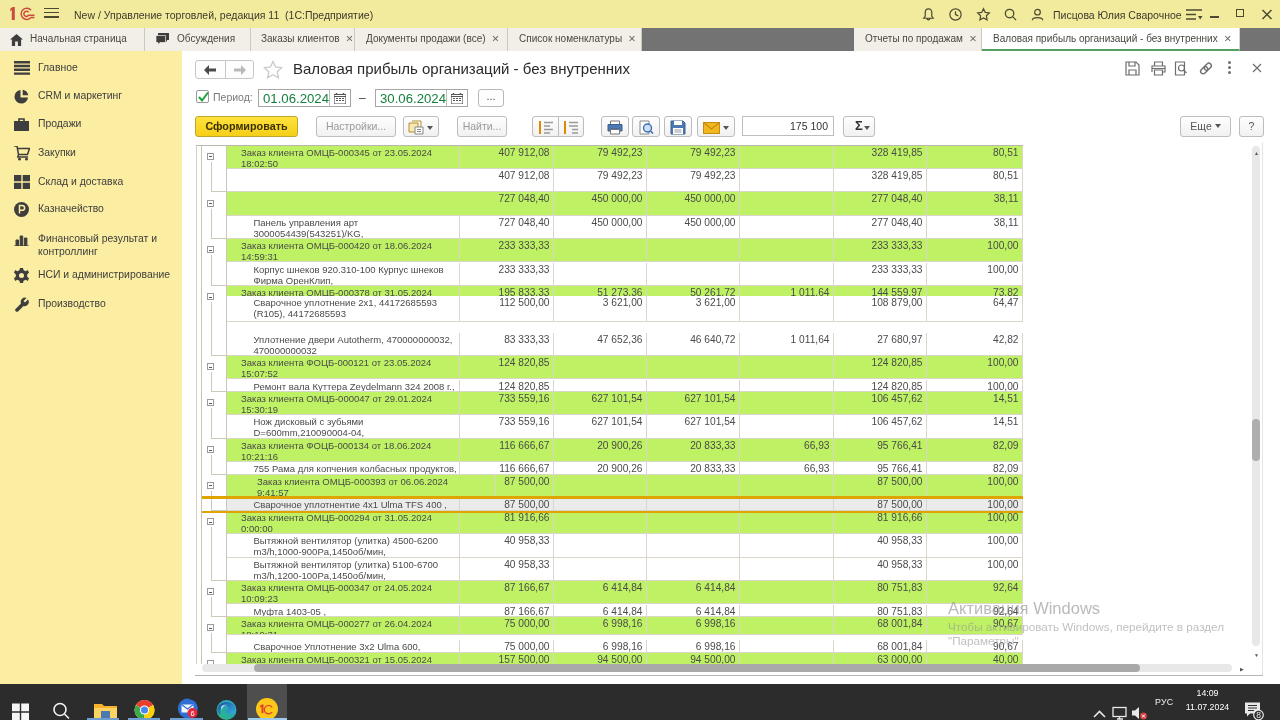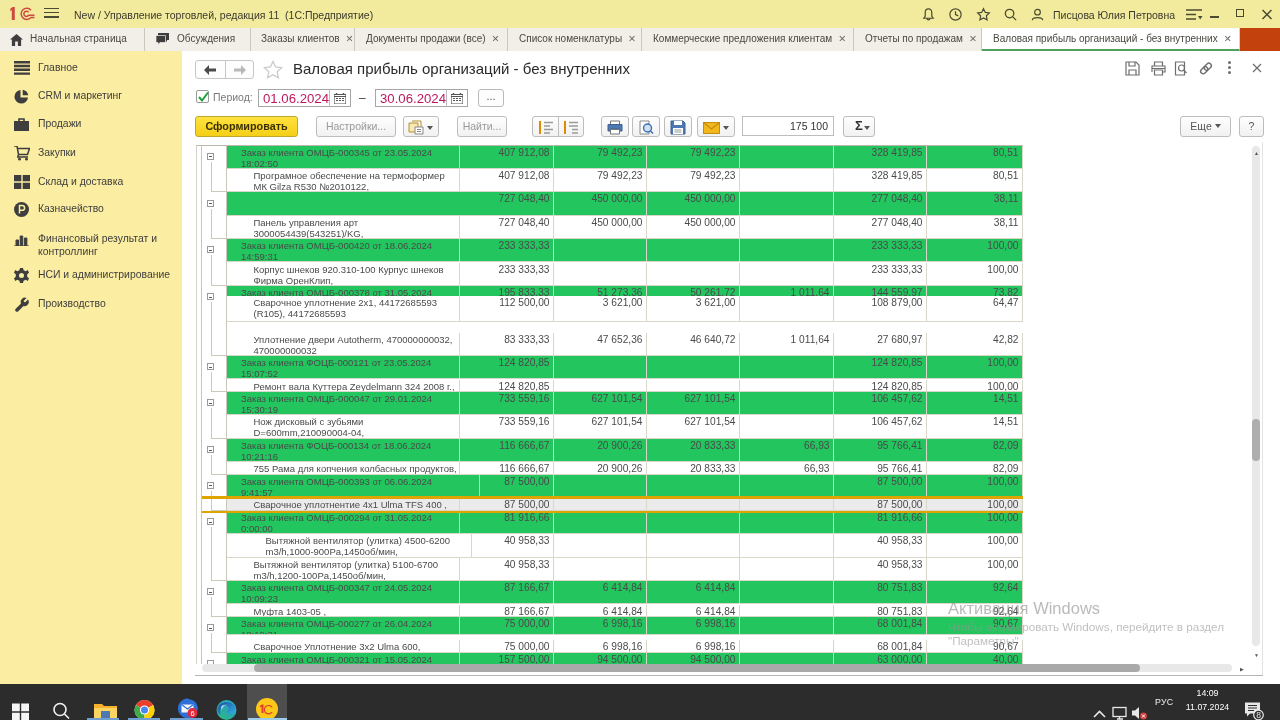--- a/index.html
+++ b/index.html
@@ -9,21 +9,21 @@
 #topbar { position:absolute; left:0; top:0; width:1280px; height:28px;
   background:#f2eb9d; }
 #logo1c { position:absolute; left:10px; top:4px; }
 #burger { position:absolute; left:44px; top:7.5px; width:15px; height:12px; }
 #burger div { height:1.8px; background:#4c4a33; margin-bottom:2.4px; }
 #apptitle { position:absolute; left:74px; top:8.5px; font-size:10.5px; color:#3c3a2c; }
 .tbi { position:absolute; top:7px; width:15px; height:15px; }
 #username { position:absolute; left:1053px; top:8.5px; font-size:10.5px; color:#3c3a2c; }
 
 #tabbar { position:absolute; left:0; top:28px; width:1280px; height:23px;
-  background:#c2410c; }
+  background:#737373; }
 .tab { position:absolute; top:0; height:23px; background:#f1efe7;
   border-right:1px solid #cbc8c0; font-size:10px; color:#4a4740;
   line-height:22px; white-space:nowrap; overflow:hidden; }
 .tab .x { color:#6e6b64; font-size:9.5px; margin-left:6px; }
 #tab-active { background:#ffffff; border-right:1px solid #d7d5cf;
   border-bottom:2.5px solid #51a05e; }
 
 #sidebar { position:absolute; left:0; top:51px; width:182px; height:633px;
   background:#fbeda1; }
 .si { position:absolute; left:14px; width:162px; color:#3d3d3d; font-size:10.4px; }
@@ -34,21 +34,21 @@
   background:#fdfdfd; border:1px solid #c6c6c6; border-radius:3px; }
 #nav .sep { position:absolute; left:29px; top:0; width:1px; height:17px; background:#c6c6c6; }
 #star { position:absolute; left:263px; top:60px; }
 #h1title { position:absolute; left:293px; top:60px; font-size:15px; color:#2b2b2b; }
 .hic { position:absolute; top:61px; }
 
 #chk { position:absolute; left:196px; top:90px; width:13px; height:13px;
   background:#fff; border:1px solid #9a9a9a; border-radius:2px; }
 #lblperiod { position:absolute; left:213px; top:91px; color:#7a7a7a; font-size:10.5px; }
 .dt { position:absolute; top:89px; width:93px; height:18px; background:#fff;
-  border:1px solid #a6a6a6; font-size:13.2px; color:#be185d; }
+  border:1px solid #a6a6a6; font-size:13.2px; color:#15803d; }
 .dt .v { position:absolute; left:4px; top:0.5px; }
 .dt .cal { position:absolute; right:0; top:0; width:21px; height:17px;
   border-left:1px solid #bbb; }
 #dash { position:absolute; left:359px; top:91px; color:#444; font-size:12px; }
 #dots { position:absolute; left:478px; top:89px; width:26px; height:18px;
   background:#fdfdfd; border:1px solid #b9b9b9; border-radius:3px;
   text-align:center; line-height:12px; color:#555; }
 
 .btn { position:absolute; top:116px; height:21px; border:1px solid #bdbdbd;
   border-radius:3px; background:linear-gradient(#fefefe,#f1f1f1);
@@ -71,21 +71,21 @@
 #bmore { left:1180px; width:51px; color:#555; line-height:19px; }
 #bhelp { left:1239px; width:25px; color:#555; line-height:19px; }
 
 #tbl { position:absolute; left:227px; top:144.5px; width:796px; height:519px;
   border-top:1px solid #bbb8ab; overflow:hidden; background:#fff; }
 #strip { position:absolute; left:196px; top:144.5px; width:31px; height:519px;
   border-top:1px solid #bbb8ab; border-left:1px solid #d4d1c6;
   border-right:1px solid #c9c6ba; background:#fff; overflow:hidden; }
 #lvl1 { position:absolute; left:4px; top:0; width:1px; height:519px; background:#c9c5b8; }
 .row { position:absolute; left:0; width:796px; border-bottom:1px solid #dbd7c8; }
-.rg { background:#22c55e; }
+.rg { background:#bef264; }
 .rw { background:#fff; }
 .rs { background:#ebebeb; }
 .ct, .cn { position:absolute; top:0; height:100%; font-size:9.5px; color:#4a4a4a;
   line-height:11px; padding-top:1px; border-right:1px solid #dbd7c8;
   white-space:nowrap; overflow:hidden; }
 .cn { text-align:right; padding-right:3.5px; padding-top:1px; font-size:10.2px; }
 .tbox { position:absolute; left:10px; width:7px; height:7px; background:#fdfdfd;
   border:1px solid #9a9a9a; }
 .tbox div { margin:2.5px 1px; height:1px; background:#5a5a5a; }
 .tv { position:absolute; left:14px; width:1px; background:#ccc8ba; }
@@ -145,21 +145,21 @@
     <path d="M8 1.8 L9.9 5.8 L14.2 6.4 L11.1 9.4 L11.8 13.7 L8 11.6 L4.2 13.7 L4.9 9.4 L1.8 6.4 L6.1 5.8 Z"></path>
   </svg>
   <svg class="tbi" style="left:1003px" viewBox="0 0 16 16" fill="none" stroke="#4c4a33" stroke-width="1.4">
     <circle cx="7" cy="7" r="4.5"></circle>
       <path d="M10.5 10.5 L14 14"></path>
   </svg>
   <svg class="tbi" style="left:1030px" viewBox="0 0 16 16" fill="none" stroke="#4c4a33" stroke-width="1.3">
     <circle cx="8" cy="5.5" r="3"></circle>
       <path d="M2.5 14 C2.5 10.5 13.5 10.5 13.5 14"></path>
   </svg>
-  <div id="username">Писцова Юлия Петровна</div>
+  <div id="username">Писцова Юлия Сварочное</div>
   <svg class="tbi" style="left:1185px;width:18px" viewBox="0 0 18 15" stroke="#4c4a33" stroke-width="1.6">
     <path d="M1 3 L17 3 M1 7.5 L11 7.5 M1 12 L11 12"></path>
       <path d="M13 9 L17.5 9 L15.2 12.5 Z" fill="#4c4a33" stroke="none"></path>
   </svg>
   <div style="position:absolute;left:1210px;top:16px;width:9px;height:1.6px;background:#4c4a33"></div>
   <div style="position:absolute;left:1236px;top:8.5px;width:8px;height:8px;border:1.2px solid #4c4a33"></div>
   <svg class="tbi" style="left:1261px;width:12px" viewBox="0 0 12 12" stroke="#4c4a33" stroke-width="1.5">
     <path d="M1.5 1.5 L10.5 10.5 M10.5 1.5 L1.5 10.5"></path>
   </svg>
 </div>
@@ -170,21 +170,20 @@
       <path d="M7 0 L14 6 L12 6 L12 13 L8.5 13 L8.5 8.2 L5.5 8.2 L5.5 13 L2 13 L2 6 L0 6 Z" fill="#3e3e3e"></path>
     </svg></div>
   <div class="tab" style="left:145px;width:106px;padding-left:32px">Обсуждения
     <svg style="position:absolute;left:10px;top:5px" width="15" height="13" viewBox="0 0 15 13">
       <path d="M3 0 L14 0 L14 7 L12 7 L12 9 L10 7 L3 7 Z" fill="#3e3e3e"></path>
       <path d="M1 2.5 L10.5 2.5 L10.5 9.5 L5 9.5 L3 11.5 L3 9.5 L1 9.5 Z" fill="#3e3e3e" stroke="#f1efe7" stroke-width="0.7"></path>
     </svg></div>
   <div class="tab" style="left:251px;width:104px;padding-left:10px">Заказы клиентов<span class="x">✕</span></div>
   <div class="tab" style="left:355px;width:153px;padding-left:11px">Документы продажи (все)<span class="x">✕</span></div>
   <div class="tab" style="left:508px;width:134px;padding-left:11px">Список номенклатуры<span class="x">✕</span></div>
-  <div class="tab" style="left:642px;width:212px;padding-left:11px">Коммерческие предложения клиентам<span class="x">✕</span></div>
   <div class="tab" style="left:854px;width:128px;padding-left:11px">Отчеты по продажам<span class="x">✕</span></div>
   <div class="tab" id="tab-active" style="left:982px;width:258px;padding-left:11px">Валовая прибыль организаций - без внутренних<span class="x">✕</span></div>
 </div>
 
 <div id="sidebar">
   <div class="si" style="top:9.6px">
       <svg width="16" height="14" viewBox="0 0 16 14">
         <path d="M0 0 H16 V2.4 H0 Z M0 3.8 H16 V6.2 H0 Z M0 7.6 H16 V10 H0 Z M0 11.4 H16 V13.8 H0 Z" fill="#3e3e3e"></path>
       </svg>
       <div class="t">Главное</div>
@@ -375,21 +374,20 @@
 <div class="row rg" style="top:0.0px;height:23.4px">
       <div class="ct" style="left:0;width:233px;padding-left:14.0px">Заказ клиента ОМЦБ-000345 от 23.05.2024<br>18:02:50</div>
       <div class="cn" style="left:233px;width:94px">407 912,08</div>
       <div class="cn" style="left:327px;width:93px">79 492,23</div>
       <div class="cn" style="left:420px;width:93px">79 492,23</div>
       <div class="cn" style="left:513px;width:94px"></div>
       <div class="cn" style="left:607px;width:93px">328 419,85</div>
       <div class="cn" style="left:700px;width:96px">80,51</div>
     </div>
     <div class="row rw" style="top:23.4px;height:23.4px">
-      <div class="ct" style="left:0;width:233px;padding-left:26.5px">Програмное обеспечение на термоформер<br>МК Gilza R530 №2010122,</div>
       <div class="cn" style="left:233px;width:94px">407 912,08</div>
       <div class="cn" style="left:327px;width:93px">79 492,23</div>
       <div class="cn" style="left:420px;width:93px">79 492,23</div>
       <div class="cn" style="left:513px;width:94px"></div>
       <div class="cn" style="left:607px;width:93px">328 419,85</div>
       <div class="cn" style="left:700px;width:96px">80,51</div>
     </div>
     <div class="row rg" style="top:46.8px;height:23.4px">
       <div class="cn" style="left:233px;width:94px">727 048,40</div>
       <div class="cn" style="left:327px;width:93px">450 000,00</div>
@@ -500,21 +498,21 @@
     <div class="row rw" style="top:316.7px;height:12.5px">
       <div class="ct" style="left:0;width:233px;padding-left:26.5px">755 Рама для копчения колбасных продуктов,</div>
       <div class="cn" style="left:233px;width:94px">116 666,67</div>
       <div class="cn" style="left:327px;width:93px">20 900,26</div>
       <div class="cn" style="left:420px;width:93px">20 833,33</div>
       <div class="cn" style="left:513px;width:94px">66,93</div>
       <div class="cn" style="left:607px;width:93px">95 766,41</div>
       <div class="cn" style="left:700px;width:96px">82,09</div>
     </div>
     <div class="row rg" style="top:329.2px;height:23.4px">
-      <div class="ct" style="left:0;width:253px;padding-left:14.0px">Заказ клиента ОМЦБ-000393 от 06.06.2024<br>9:41:57</div>
+      <div class="ct" style="left:16px;width:253px;padding-left:14.0px">Заказ клиента ОМЦБ-000393 от 06.06.2024<br>9:41:57</div>
       <div class="cn" style="left:233px;width:94px">87 500,00</div>
       <div class="cn" style="left:327px;width:93px"></div>
       <div class="cn" style="left:420px;width:93px"></div>
       <div class="cn" style="left:513px;width:94px"></div>
       <div class="cn" style="left:607px;width:93px">87 500,00</div>
       <div class="cn" style="left:700px;width:96px">100,00</div>
     </div>
     <div class="row rs" style="top:352.6px;height:12.8px">
       <div class="ct" style="left:0;width:233px;padding-left:26.5px">Сварочное уплотнентие 4х1 Ulma TFS 400 ,</div>
       <div class="cn" style="left:233px;width:94px">87 500,00</div>
@@ -527,21 +525,21 @@
     <div class="row rg" style="top:365.4px;height:23.4px">
       <div class="ct" style="left:0;width:233px;padding-left:14.0px">Заказ клиента ОМЦБ-000294 от 31.05.2024<br>0:00:00</div>
       <div class="cn" style="left:233px;width:94px">81 916,66</div>
       <div class="cn" style="left:327px;width:93px"></div>
       <div class="cn" style="left:420px;width:93px"></div>
       <div class="cn" style="left:513px;width:94px"></div>
       <div class="cn" style="left:607px;width:93px">81 916,66</div>
       <div class="cn" style="left:700px;width:96px">100,00</div>
     </div>
     <div class="row rw" style="top:388.8px;height:23.4px">
-      <div class="ct" style="left:12px;width:233px;padding-left:26.5px">Вытяжной вентилятор (улитка) 4500-6200<br>m3/h,1000-900Pa,1450об/мин,</div>
+      <div class="ct" style="left:0;width:233px;padding-left:26.5px">Вытяжной вентилятор (улитка) 4500-6200<br>m3/h,1000-900Pa,1450об/мин,</div>
       <div class="cn" style="left:233px;width:94px">40 958,33</div>
       <div class="cn" style="left:327px;width:93px"></div>
       <div class="cn" style="left:420px;width:93px"></div>
       <div class="cn" style="left:513px;width:94px"></div>
       <div class="cn" style="left:607px;width:93px">40 958,33</div>
       <div class="cn" style="left:700px;width:96px">100,00</div>
     </div>
     <div class="row rw" style="top:412.2px;height:23.4px">
       <div class="ct" style="left:0;width:233px;padding-left:26.5px">Вытяжной вентилятор (улитка) 5100-6700<br>m3/h,1200-100Pa,1450об/мин,</div>
       <div class="cn" style="left:233px;width:94px">40 958,33</div>

